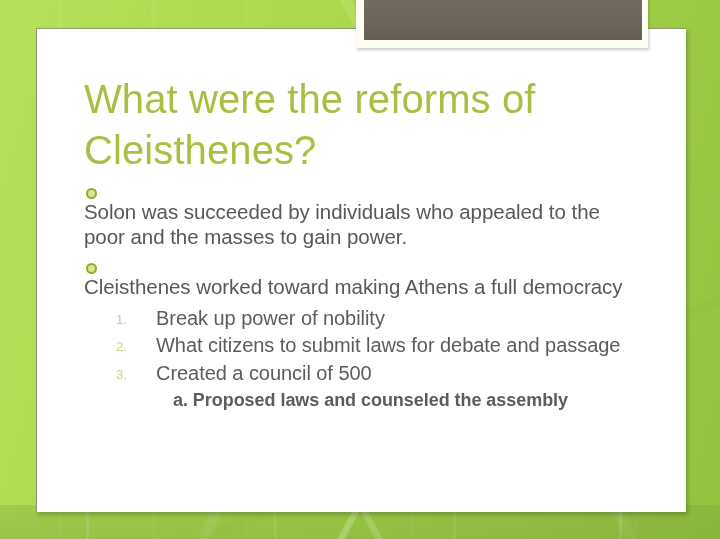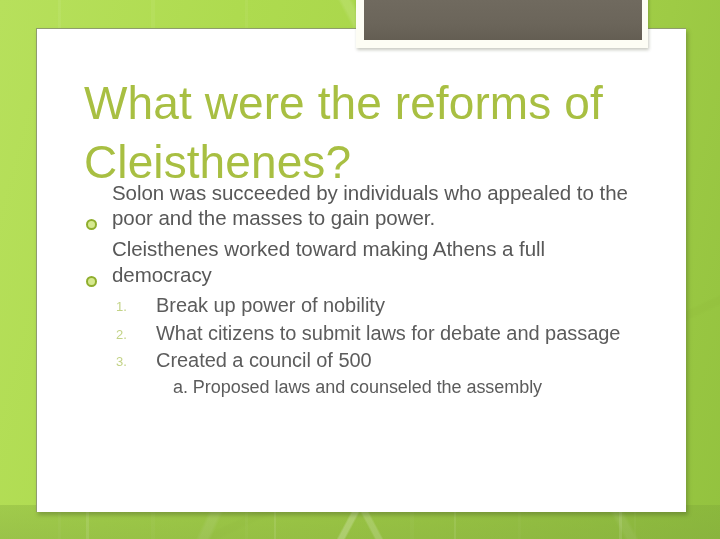--- a/index.html
+++ b/index.html
@@ -68,39 +68,40 @@
     width:100%; height:100%;
     background:#6b655a;
     background:linear-gradient(180deg,#706a5f 0%,#6b655a 60%,#645e53 100%);
   }
 
   
   .title {
     position:absolute;
     left:84px; top:74px;
     width:540px;
-    font-size:46px;
+    font-size:40px;
     line-height:1.28;
     font-weight:400;
     color:#a8bf42;
     letter-spacing:.1px;
   }
 
   
   .body {
     position:absolute;
     left:84px; top:180px;
     width:548px;
   }
 
   
   .l1 {
     display:flex;
-    align-items:flex-end;
+    align-items:flex-start;
     margin-bottom:6px;
+    flex-direction:column;
   }
   .l1-marker {
     flex:0 0 auto;
     width:11px; height:11px;
     margin:8px 15px 0 2px;
     border-radius:50%;
     border:2.5px solid #8fae2d;
     background:#d6e98f;
   }
   .l1-text {
@@ -134,20 +135,21 @@
     letter-spacing:-.05px;
   }
 
   
   .l3 {
     margin:2px 0 0 57px;
     font-size:18px;
     line-height:1.24;
     color:#5c5c5c;
     letter-spacing:-.05px;
+    font-weight:bold;
   }
 </style>
 </head>
 <body>
 
 <div id="slide">
 
   <div class="texture"></div>
   <div class="bottom-band"></div>
 

